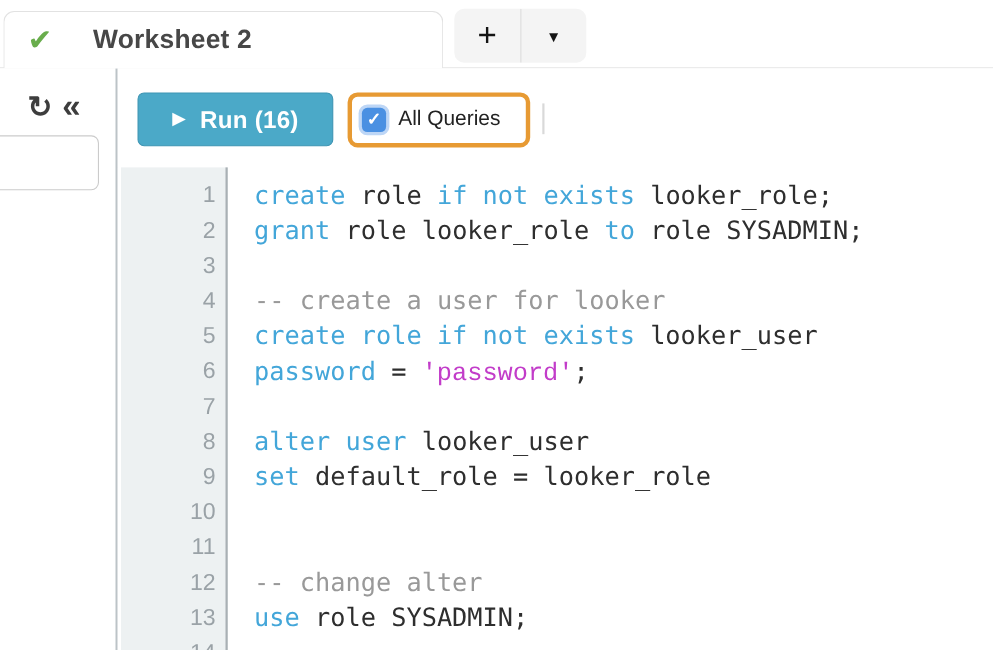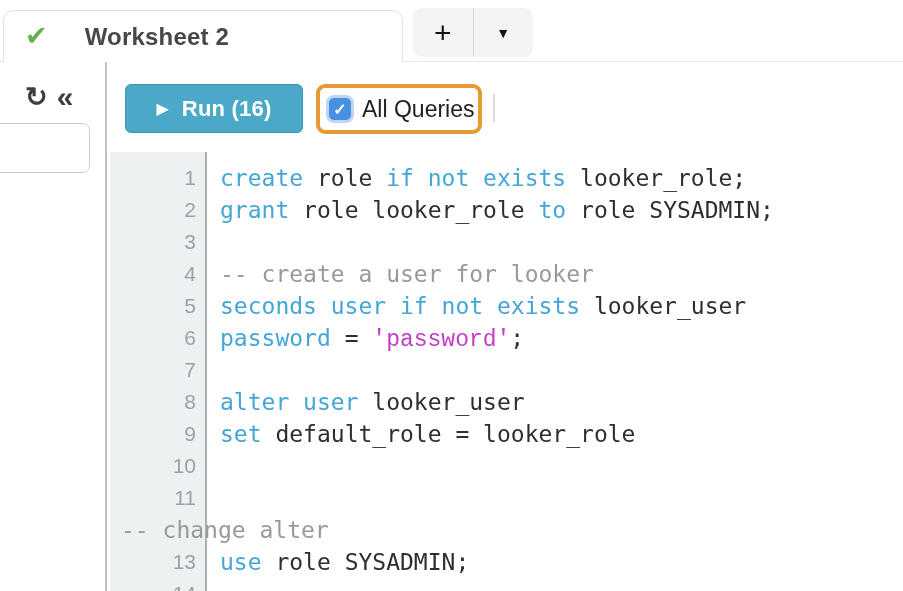--- a/index.html
+++ b/index.html
@@ -47,36 +47,36 @@
   .run-btn .play { font-size:16px; line-height:1; }
   .run-btn .lbl { font-size:22px; font-weight:bold; letter-spacing:.2px;
                   font-family:"Liberation Sans", sans-serif; }
   .aq-ring { position:absolute; left:209px; top:22px; width:166px; height:50px;
              border:4px solid var(--highlight-orange); border-radius:9px;
              display:flex; align-items:center; padding-left:9px; background:#fff; }
   .aq-label { display:flex; align-items:center; gap:11px; cursor:pointer; }
   .aq-box { width:22px; height:22px; background:var(--checkbox-blue); border-radius:5px;
             box-shadow:0 0 0 3px #bdd6f6; color:#fff; font-size:16px; font-weight:bold;
             display:flex; align-items:center; justify-content:center; }
-  .aq-text { font-size:23px; color:#222; }
+  .aq-text { font-size:19px; color:#222; }
   .tb-div { position:absolute; left:386px; top:32px; width:2px; height:28px; background:#d9d9d9; }
   .saved { position:absolute; left:404px; top:96px; font-size:23px; color:#a6a6a6;
            letter-spacing:.2px; white-space:nowrap; }
 
   
   .editor { position:relative; flex:1; overflow:hidden; background:#fff;
             font-family:"DejaVu Sans Mono", monospace; font-size:23px; line-height:32px; }
   .gutter-bg { position:absolute; left:3px; top:0; bottom:0; width:97px;
                background:#edf1f2; border-right:2px solid #a9b0b4; }
   .lines { position:relative; padding-top:10px; }
   .code-line { display:flex; height:32px; white-space:pre; }
   .ln { width:99px; flex:none; text-align:right; padding-right:10px;
         color:#9aa2a7; font-family:"Liberation Sans", sans-serif; font-size:21px;
         line-height:32px; }
-  .code { padding-left:14px; color:#2e2e2e; }
+  .code { padding-left:25px; color:#2e2e2e; }
   .tk-kw  { color:var(--keyword-blue); }
   .tk-pl  { color:#2e2e2e; }
   .tk-cm  { color:var(--comment-gray); }
   .tk-str { color:var(--string-magenta);font-family:Liberation Mono, monospace; }
 </style>
 </head>
 <body>
 
 <div class="app">
 
@@ -118,28 +118,28 @@
         <span class="saved">Saved a few seconds ago</span>
       </div>
 
       <div class="editor">
         <div class="gutter-bg"></div>
         <div class="lines" id="lines">
             <div class="code-line"><span class="ln">1</span><span class="code"><span class="tk-kw">create</span><span class="tk-pl"> role </span><span class="tk-kw">if not exists</span><span class="tk-pl"> looker_role;</span></span></div>
             <div class="code-line"><span class="ln">2</span><span class="code"><span class="tk-kw">grant</span><span class="tk-pl"> role looker_role </span><span class="tk-kw">to</span><span class="tk-pl"> role SYSADMIN;</span></span></div>
             <div class="code-line"><span class="ln">3</span><span class="code"></span></div>
             <div class="code-line"><span class="ln">4</span><span class="code"><span class="tk-cm">-- create a user for looker</span></span></div>
-            <div class="code-line"><span class="ln">5</span><span class="code"><span class="tk-kw">seconds user if not exists</span><span class="tk-pl"> looker_user</span></span></div>
+            <div class="code-line"><span class="ln">5</span><span class="code"><span class="tk-kw">create role if not exists</span><span class="tk-pl"> looker_user</span></span></div>
             <div class="code-line"><span class="ln">6</span><span class="code"><span class="tk-kw">password</span><span class="tk-pl"> = </span><span class="tk-str">'password'</span><span class="tk-pl">;</span></span></div>
             <div class="code-line"><span class="ln">7</span></div>
             <div class="code-line"><span class="ln">8</span><span class="code"><span class="tk-kw">alter user</span><span class="tk-pl"> looker_user</span></span></div>
             <div class="code-line"><span class="ln">9</span><span class="code"><span class="tk-kw">set</span><span class="tk-pl"> default_role = looker_role</span></span></div>
             <div class="code-line"><span class="ln">10</span></div>
             <div class="code-line"><span class="ln">11</span><span class="code"></span></div>
-            <div class="code-line"><span class="code"><span class="tk-cm">-- change alter</span></span></div>
+            <div class="code-line"><span class="ln">12</span><span class="code"><span class="tk-cm">-- change alter</span></span></div>
             <div class="code-line"><span class="ln">13</span><span class="code"><span class="tk-kw">use</span><span class="tk-pl"> role SYSADMIN;</span></span></div>
             <div class="code-line"><span class="ln">14</span><span class="code"></span></div>
           </div>
       </div>
 
     </div>
   </div>
 </div>
 
 </body></html>

